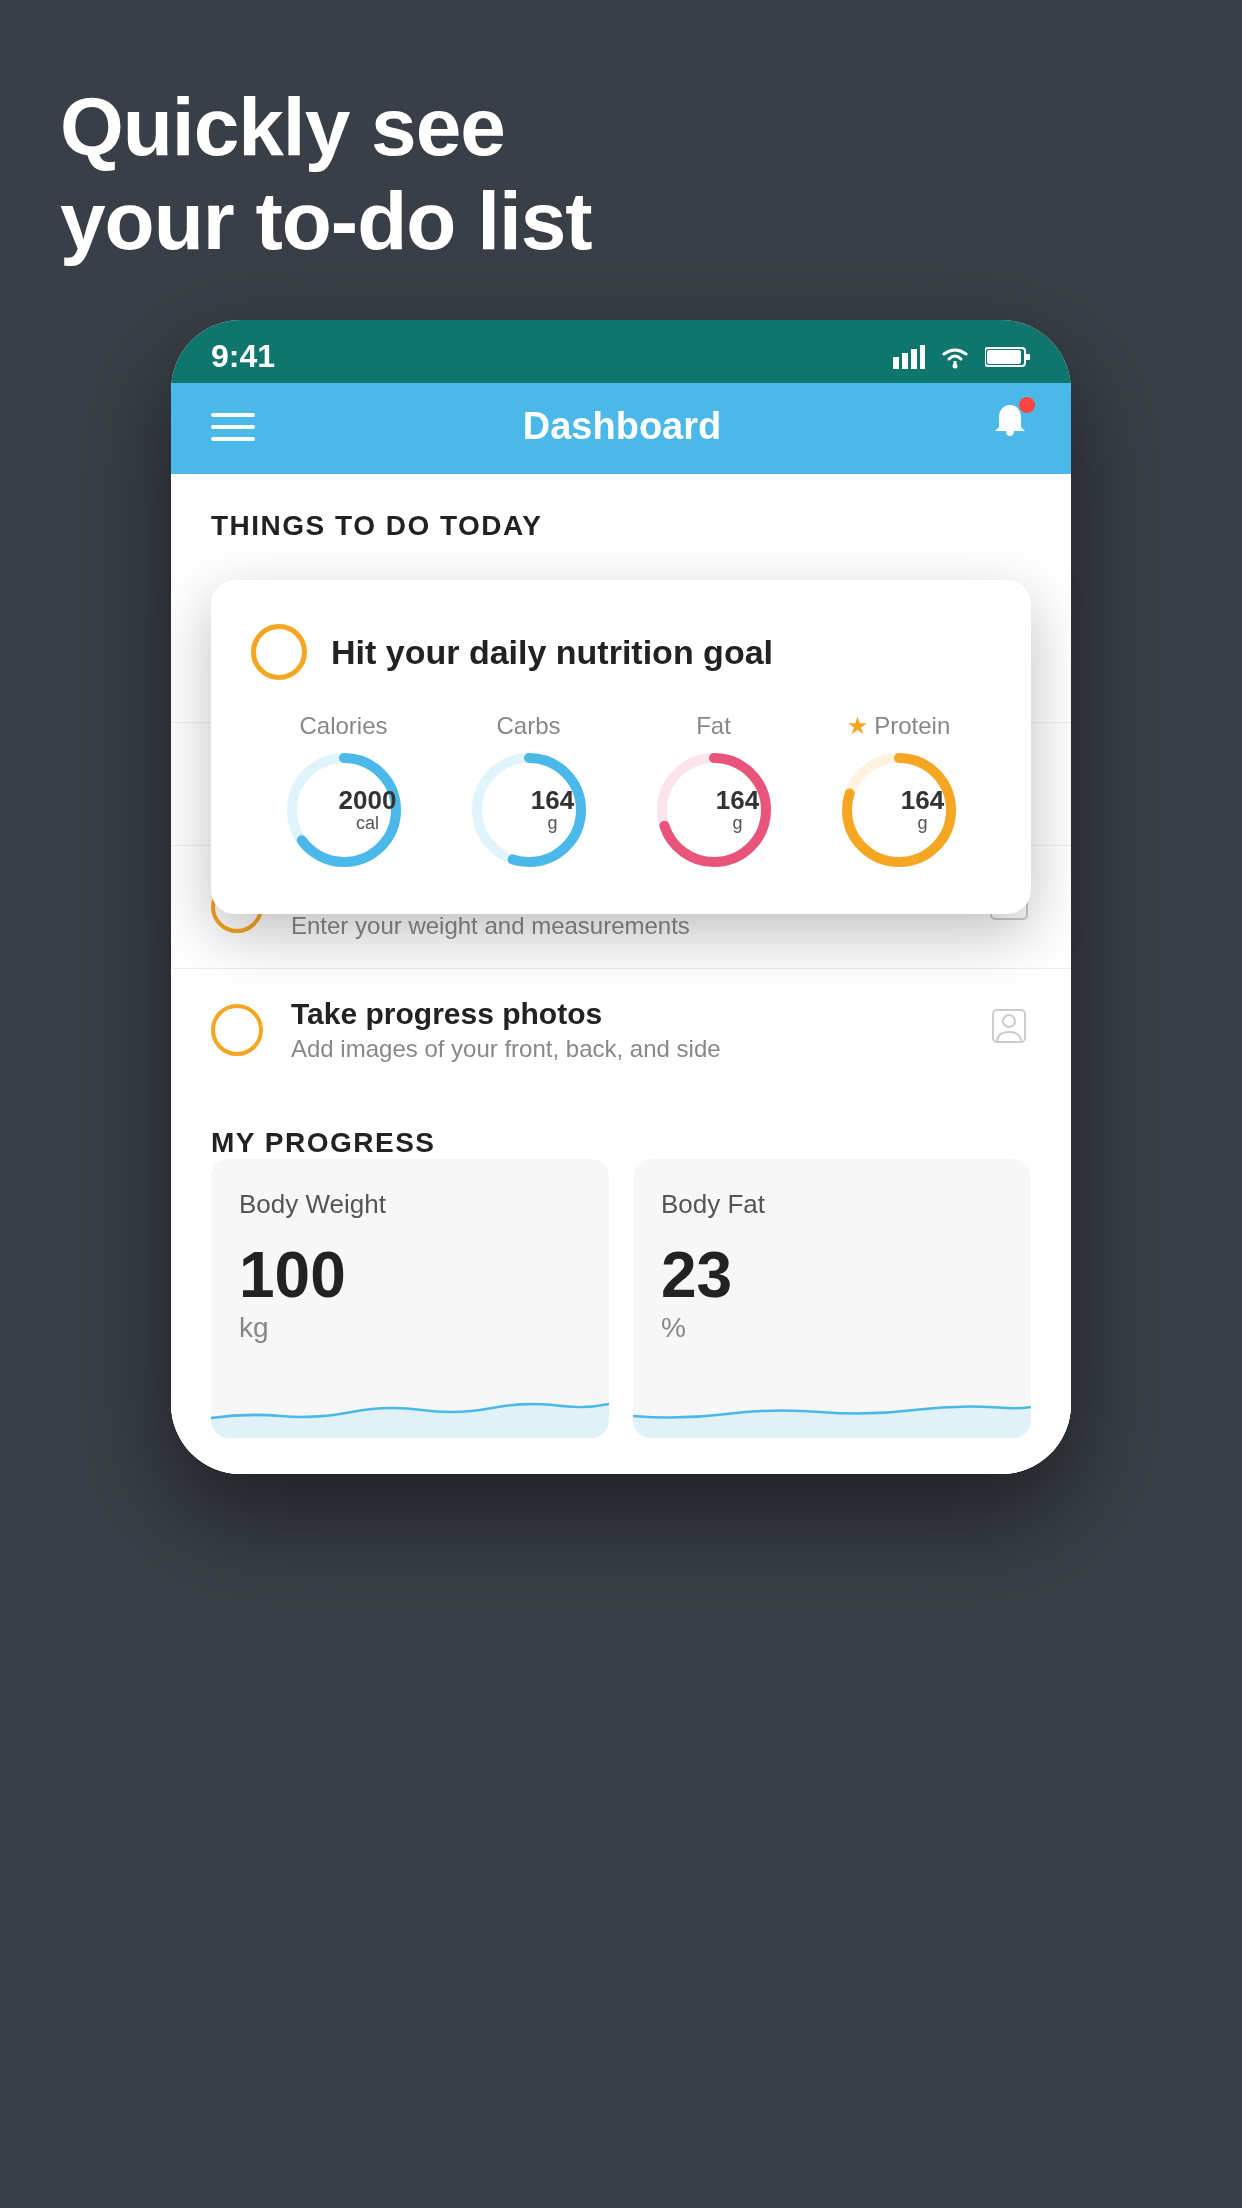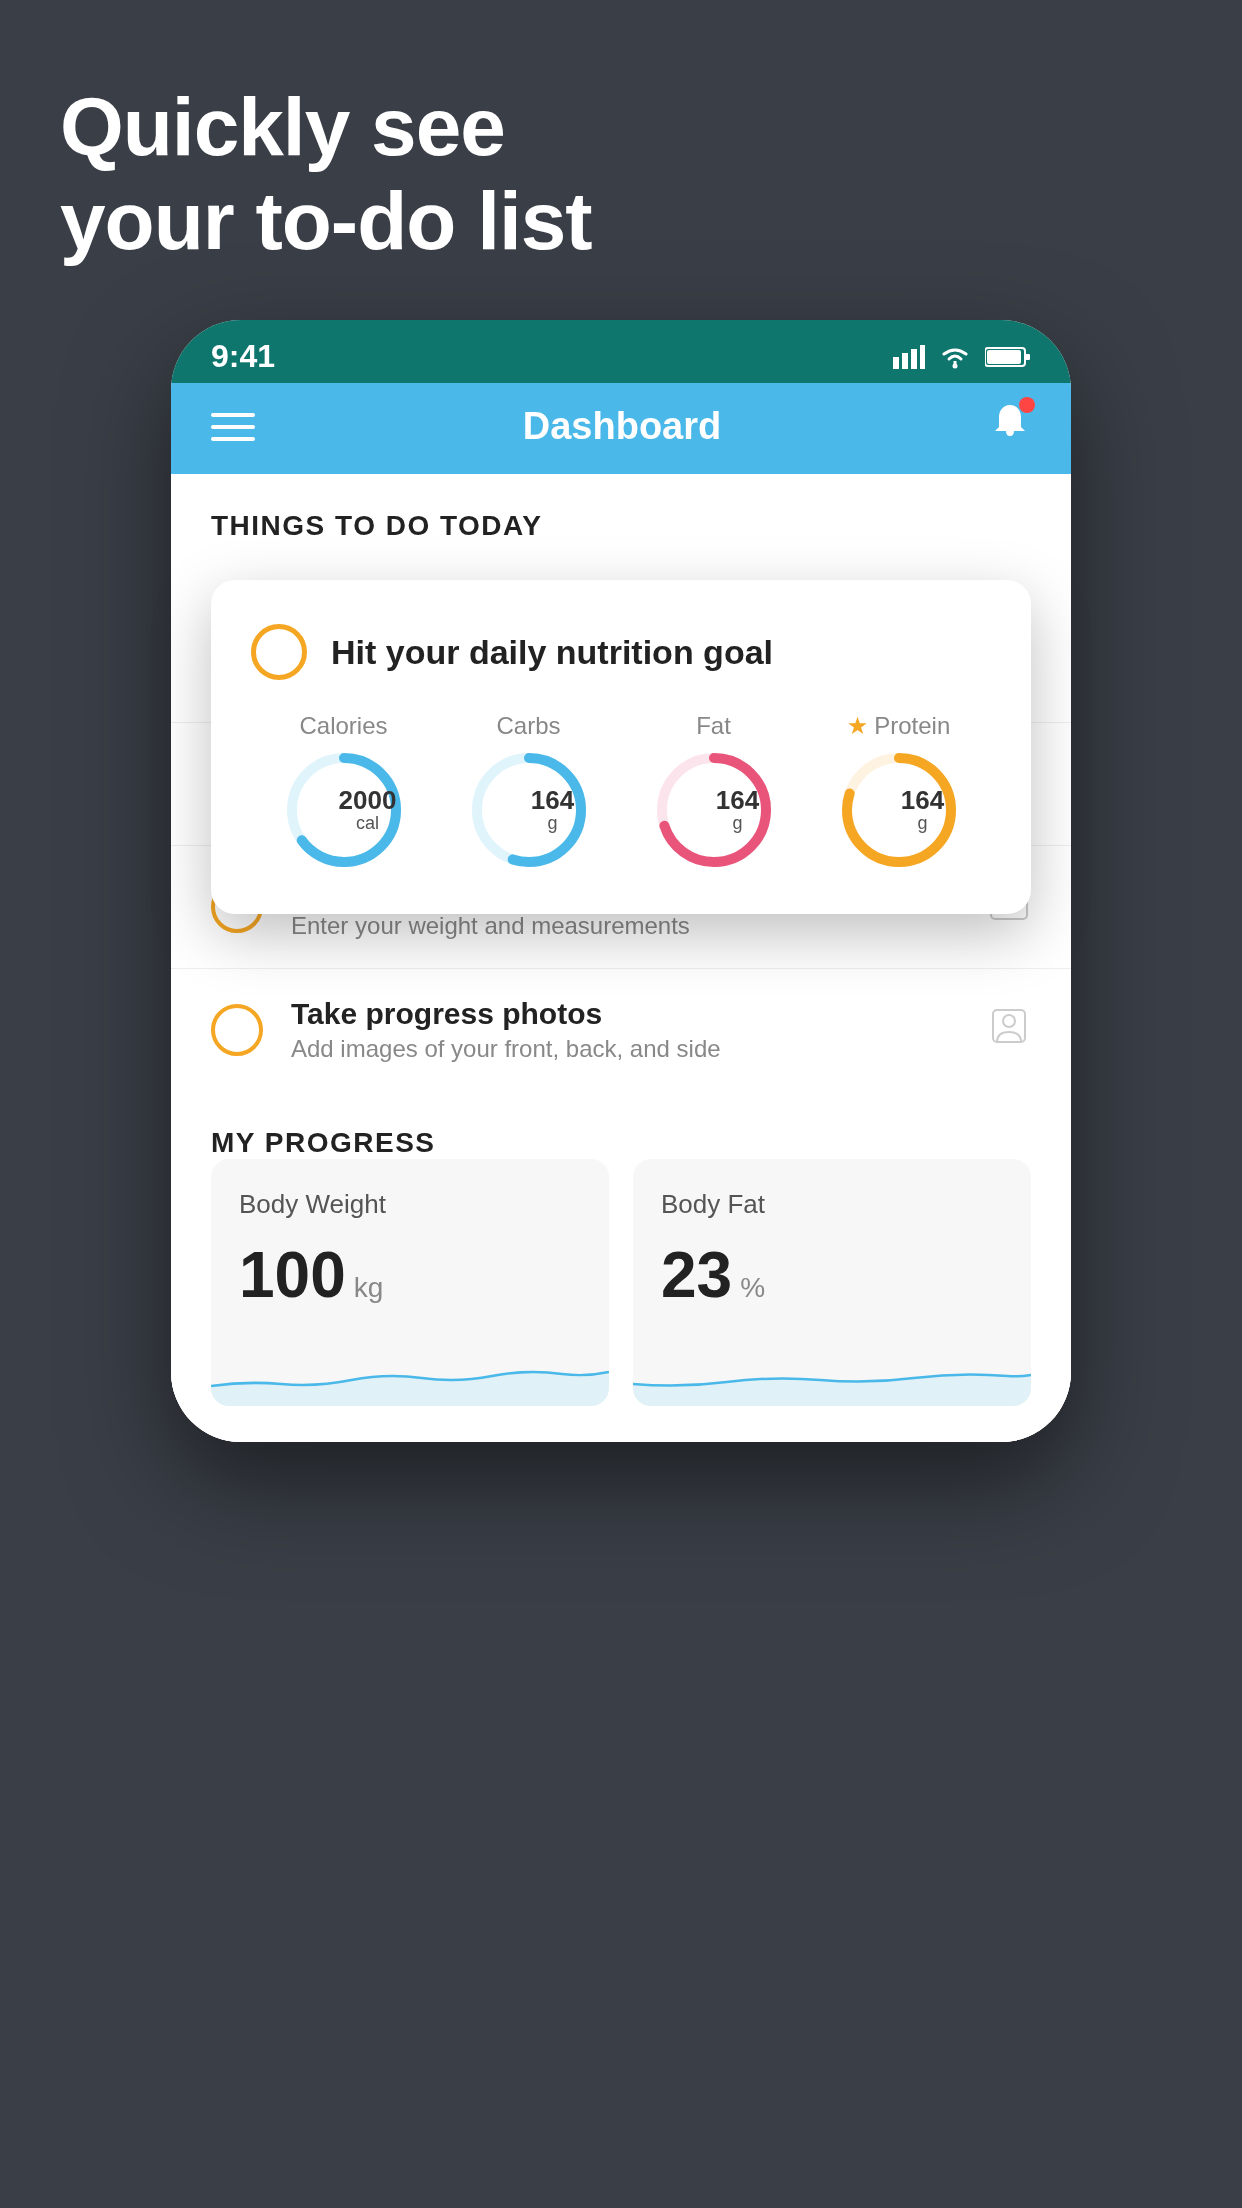--- a/index.html
+++ b/index.html
@@ -260,22 +260,22 @@
       overflow: hidden;
     }
     .progress-card-title {
       font-size: 26px;
       color: #555;
       margin-bottom: 18px;
     }
     .progress-value-row {
       display: flex;
       align-items: baseline;
-      gap: 8px;
       margin-bottom: 24px;
+      flex-direction: column;
     }
     .progress-value {
       font-size: 64px;
       font-weight: 700;
       color: #222;
     }
     .progress-unit {
       font-size: 28px;
       color: #888;
     }

